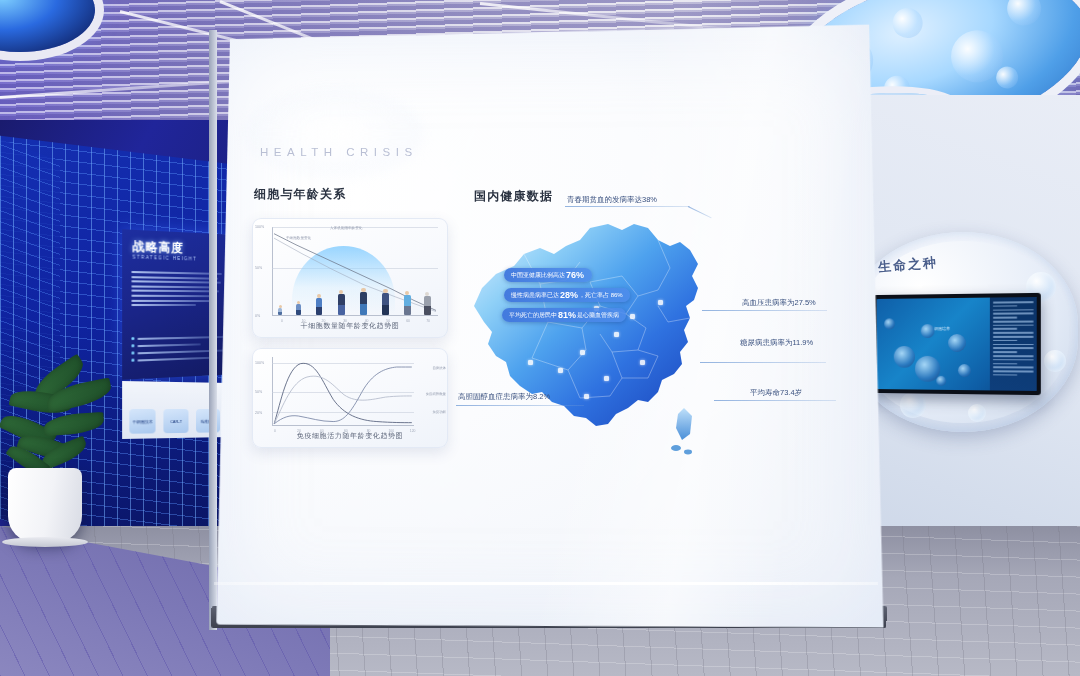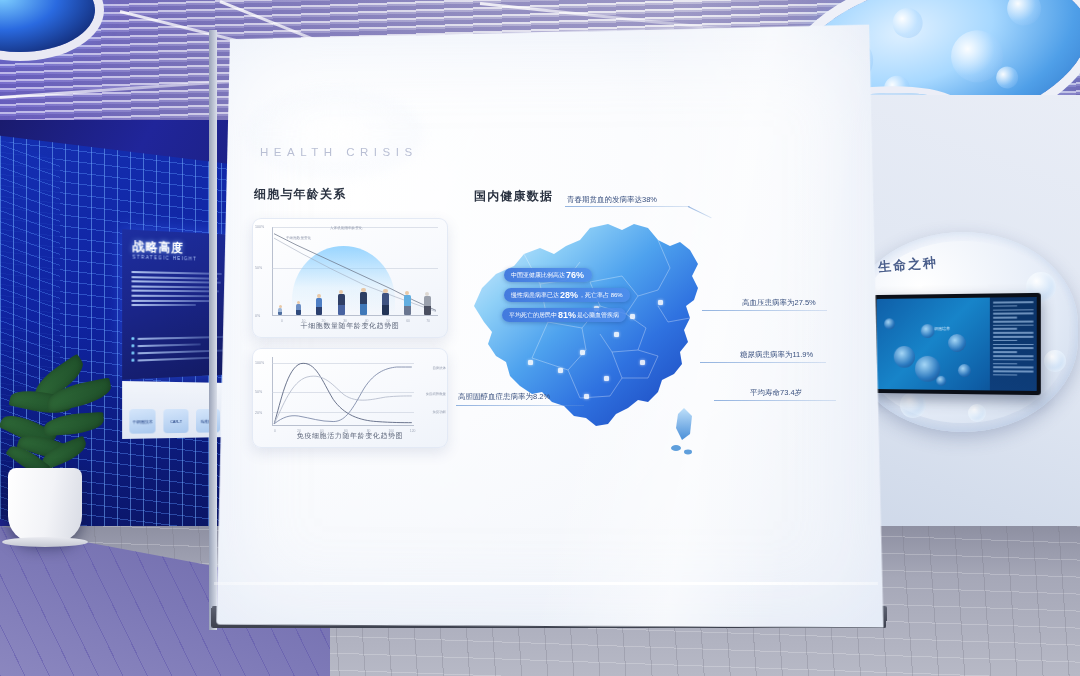--- a/index.html
+++ b/index.html
@@ -503,21 +503,21 @@
         <span>是心脑血管疾病</span>
     </div>
 
     <div class="ann" style="left:567px;top:195px;">青春期贫血的发病率达38%</div>
     <div class="leader" style="left:565px;top:206px;width:125px;"></div>
     <div class="leader" style="left:688px;top:206px;width:26px;transform:rotate(26deg);transform-origin:left center;"></div>
 
     <div class="ann" style="left:742px;top:298px;">高血压患病率为27.5%</div>
     <div class="leader" style="left:702px;top:310px;width:125px;"></div>
 
-    <div class="ann" style="left:740px;top:350px;">糖尿病患病率为11.9%</div>
+    <div class="ann" style="left:740px;top:338px;">糖尿病患病率为11.9%</div>
     <div class="leader" style="left:700px;top:362px;width:126px;"></div>
 
     <div class="ann" style="left:750px;top:388px;">平均寿命73.4岁</div>
     <div class="leader" style="left:714px;top:400px;width:122px;"></div>
 
     <div class="ann" style="left:458px;top:392px;">高胆固醇血症患病率为8.2%</div>
     <div class="leader" style="left:456px;top:405px;width:128px;"></div>
 
 
   </div>

